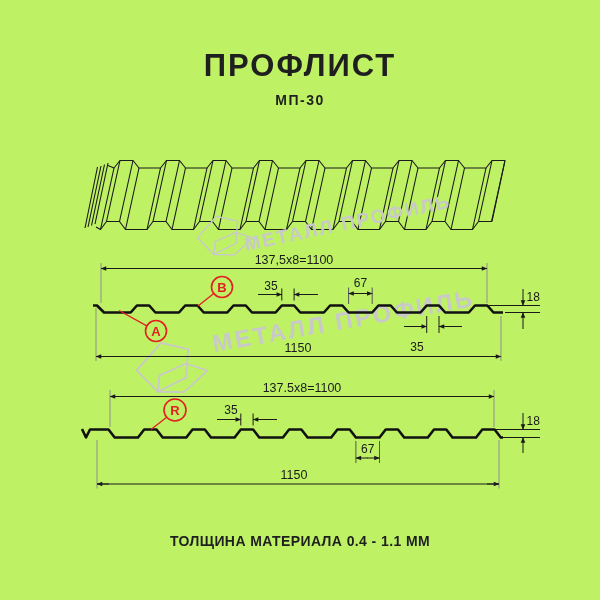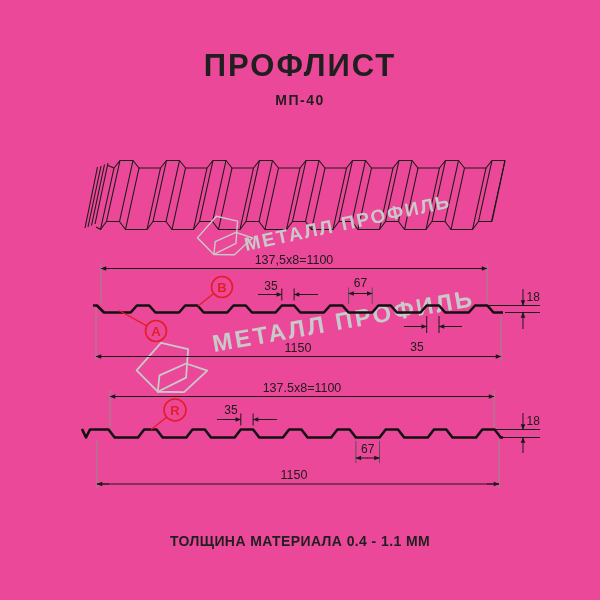--- a/index.html
+++ b/index.html
@@ -1,37 +1,37 @@
 <!DOCTYPE html>
 <html><head>
 <meta charset="utf-8">
 <style>
   html,body{margin:0;padding:0;}
   body{font-family:"Liberation Sans",sans-serif;background:#fff;}
-  .page{position:relative;width:600px;height:600px;background:#ec4899;overflow:hidden;}
+  .page{position:relative;width:600px;height:600px;background:#bef264;overflow:hidden;}
   .title{position:absolute;left:0;top:48px;width:600px;text-align:center;
          font-size:31px;font-weight:800;letter-spacing:2px;color:#1f1f1f;}
   .subtitle{position:absolute;left:0;top:92px;width:600px;text-align:center;
          font-size:14px;font-weight:600;letter-spacing:1.5px;color:#1f1f1f;}
   .footer{position:absolute;left:0;top:533px;width:600px;text-align:center;
          font-size:14px;font-weight:600;letter-spacing:.4px;color:#1f1f1f;}
   svg text{font-family:"Liberation Sans",sans-serif;}
   .dimtxt{font-size:12px;fill:#1a1a1a;}
   .dimtxt-big{font-size:12.5px;fill:#1a1a1a;}
   .redlbl{font-size:13px;font-weight:bold;fill:#e31e24;}
   .wmtxt{font-size:24px;font-weight:bold;letter-spacing:2.5px;fill:#c9c9c9;}
   .wmtxt-sm{font-size:19px;font-weight:bold;letter-spacing:2px;fill:#c9c9c9;}
 </style>
 </head>
 <body>
 
 <div class="page">
 
   <div class="title">ПРОФЛИСТ</div>
-  <div class="subtitle">МП-40</div>
+  <div class="subtitle">МП-30</div>
 
   <svg width="600" height="600" viewBox="0 0 600 600" style="position:absolute;left:0;top:0;">
     <defs>
       <marker id="ah" viewBox="0 0 10 10" refX="9.5" refY="5" markerWidth="8" markerHeight="5.5" orient="auto-start-reverse">
         <path d="M0,0.8 L10,5 L0,9.2 Z" fill="#1a1a1a"></path>
       </marker>
     </defs>
 
     <g stroke="#1a1a1a" stroke-width="1.1" fill="none" stroke-linejoin="round">
 

